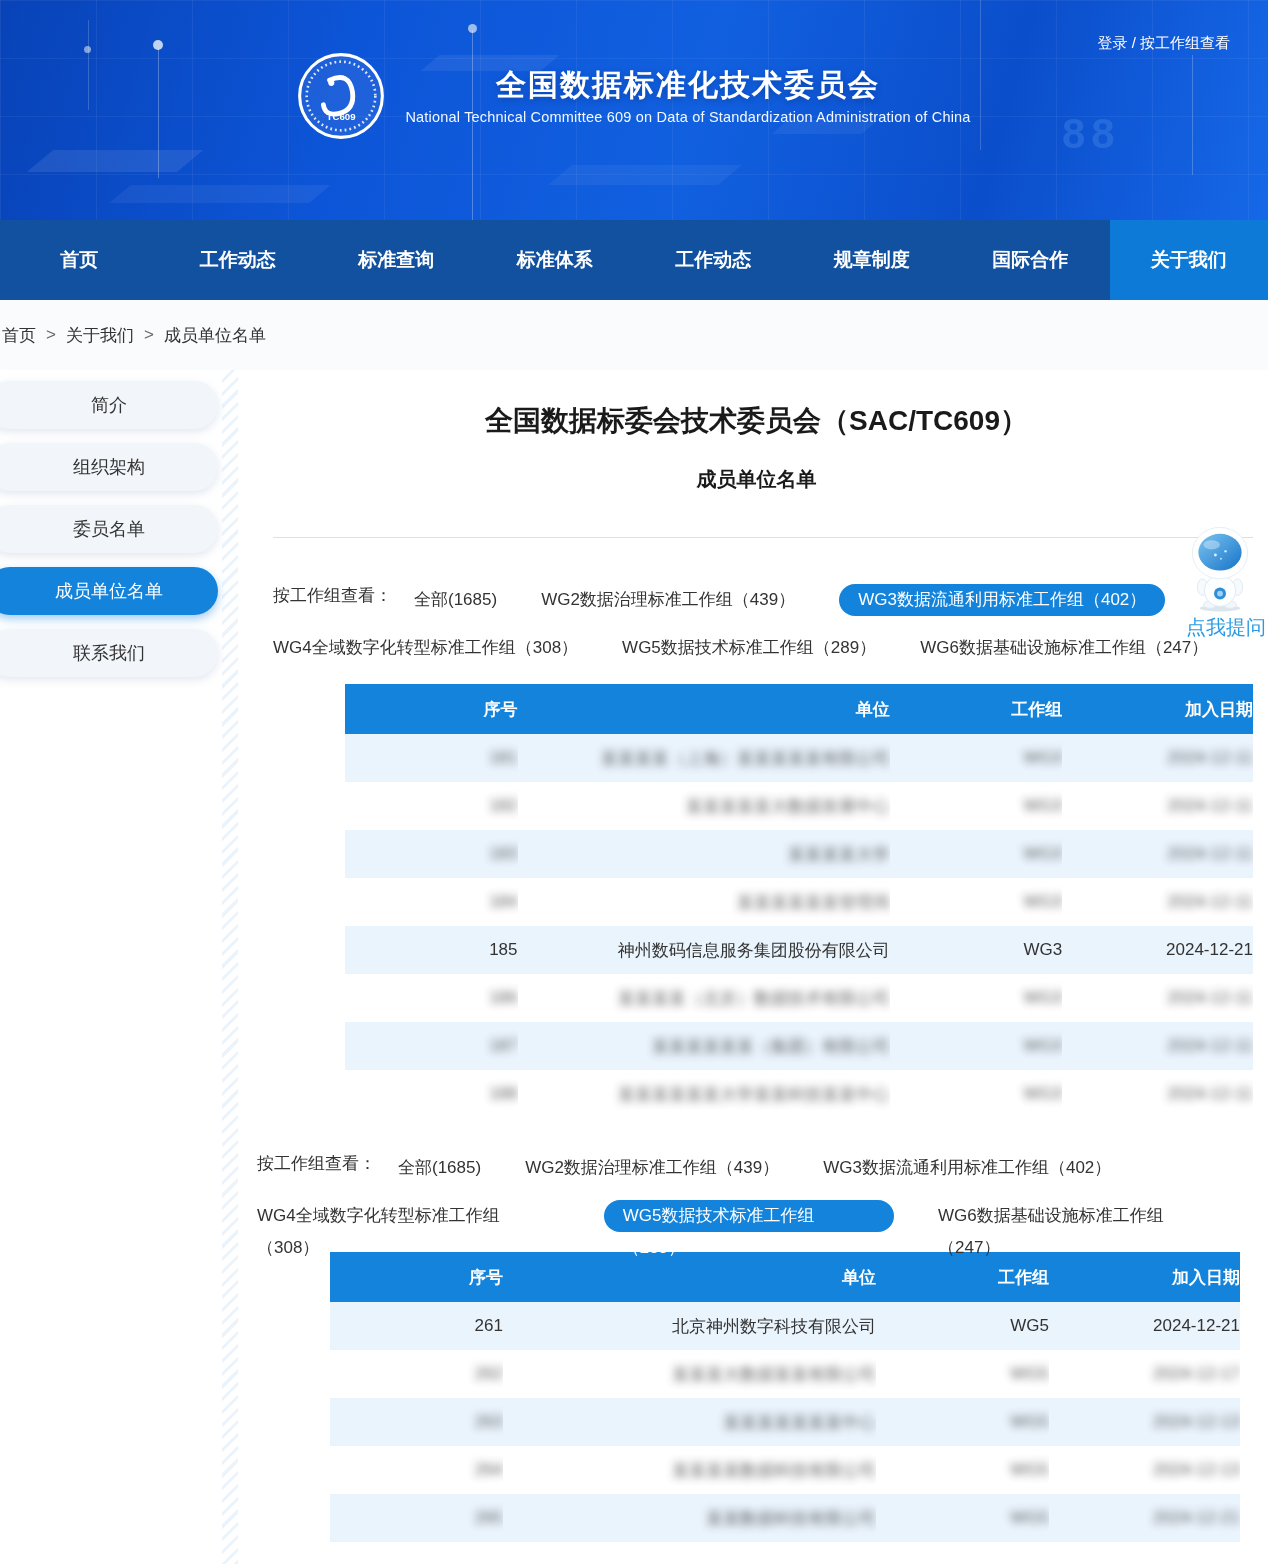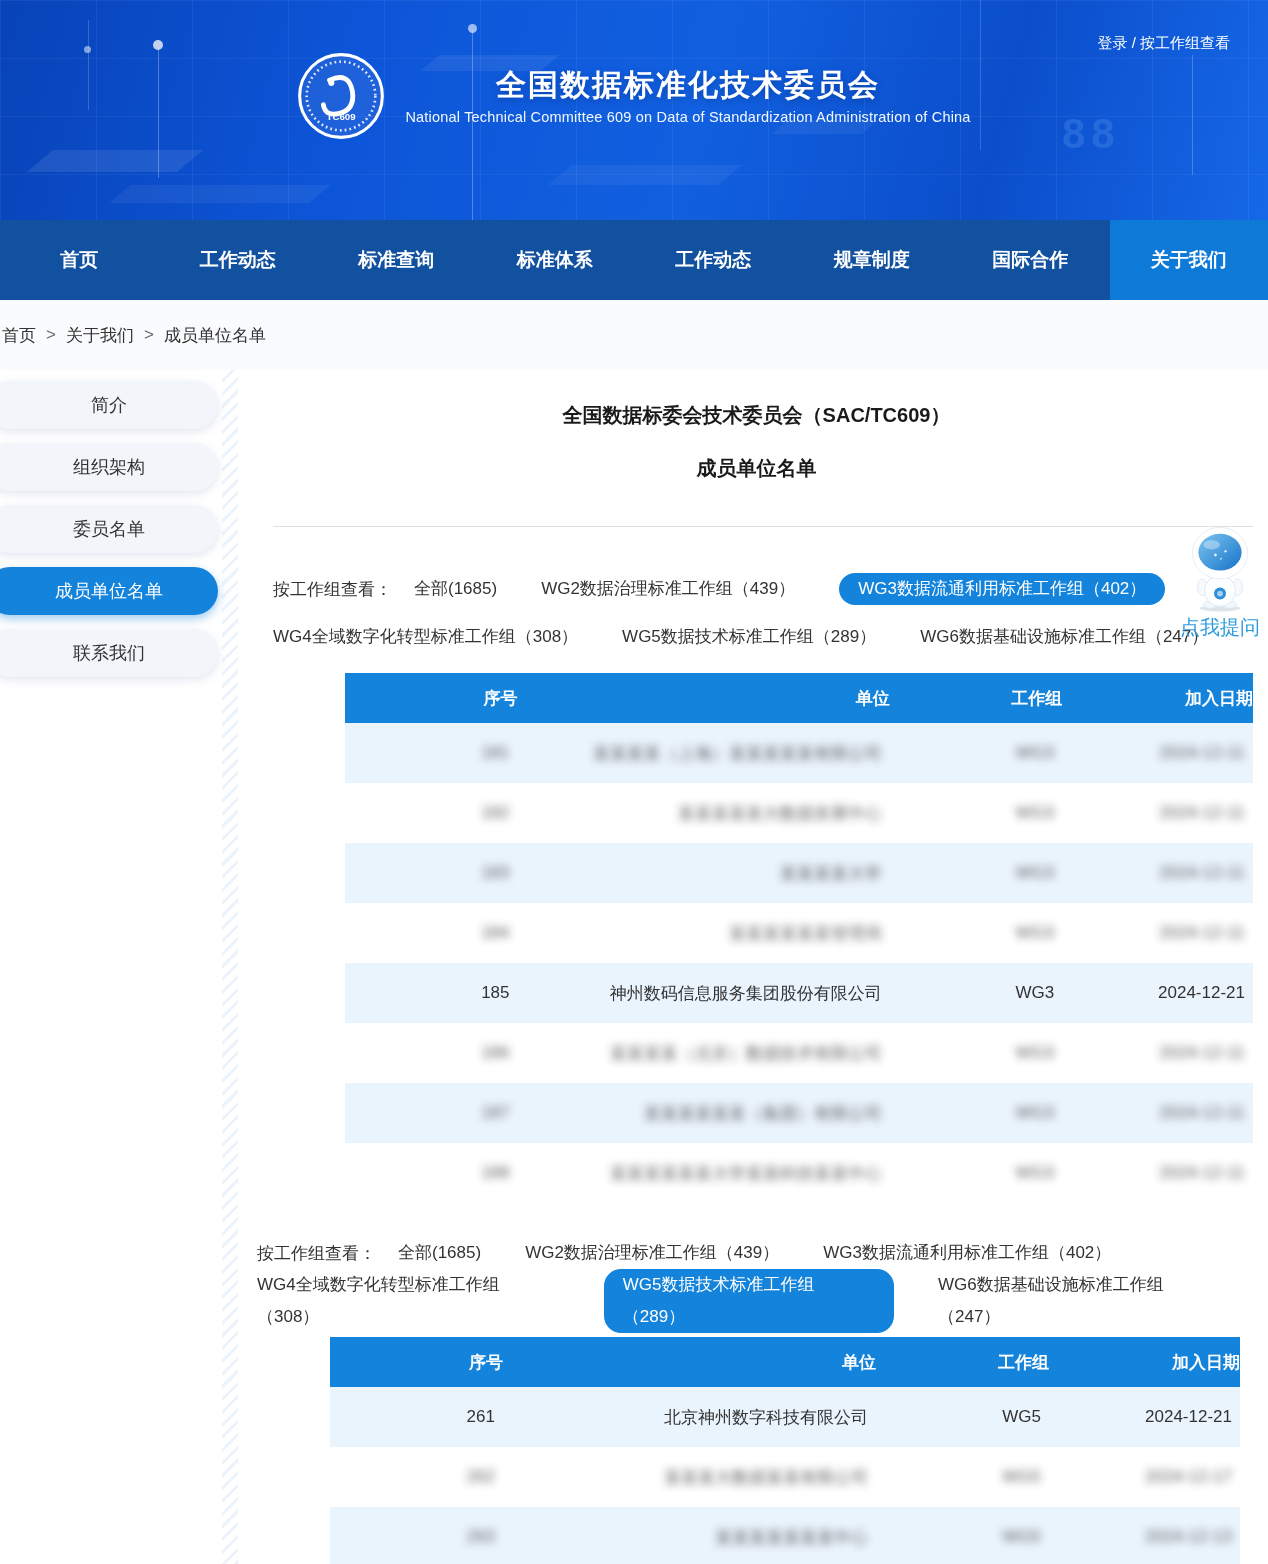--- a/index.html
+++ b/index.html
@@ -53,40 +53,40 @@
   .layout{position:relative;background:#fff;height:1194px}
   .deco-strip{position:absolute;left:222px;top:0;bottom:0;width:16px;
     background:repeating-linear-gradient(-45deg,rgba(130,185,235,.16) 0 3px,transparent 3px 9px)}
   .sidebar{position:absolute;left:0;top:11px;width:220px;z-index:2}
   .side-item{width:232px;margin-left:-14px;height:48px;margin-bottom:14px;border-radius:25px;background:#f2f5f9;
     box-shadow:0 3px 8px rgba(150,170,200,.28);display:flex;align-items:center;justify-content:center;
     font-size:18px;color:#333;cursor:pointer;padding-left:14px}
   .side-item.active{background:var(--accent);color:#fff;box-shadow:0 4px 10px rgba(20,130,220,.4)}
 
   .content{margin-left:245px;position:relative;height:100%}
-  .page-title{margin:0;padding-top:32px;text-align:center;font-size:20px;font-weight:bold;color:#1a1a1a}
+  .page-title{margin:0;padding-top:32px;text-align:center;font-size:28px;font-weight:bold;color:#1a1a1a}
   .page-subtitle{margin:26px 0 0 0;text-align:center;font-size:20px;font-weight:600;color:#1a1a1a}
   .divider{margin:44px 15px 0 28px;border:0;border-top:1px solid #e0e0e0}
 
-  .assistant{position:absolute;top:150px;right:2px;width:92px;text-align:center;cursor:pointer;z-index:5}
+  .assistant{position:absolute;top:150px;right:2px;width:92px;text-align:right;cursor:pointer;z-index:5}
   .assistant svg{width:74px;height:92px;display:block;margin:0 auto}
   .assistant-label{font-size:20px;color:var(--assistantText);margin-top:2px;white-space:nowrap}
 
   .filters{margin:46px 0 0 28px;font-size:17px;color:#333}
   .sec2 .filters{margin-left:12px;margin-top:34px}
-  .filter-row{display:flex;align-items:center;height:32px;margin-bottom:16px}
+  .filter-row{display:flex;height:32px;margin-bottom:16px}
   .filter-caption{margin-right:22px}
   .filter{margin-right:44px;cursor:pointer;color:#333;text-decoration:none;line-height:32px}
   .filter.active{background:var(--accent);color:#fff;padding:0 19px;border-radius:17px}
 
   .tbl{border-collapse:collapse;font-size:17px;color:#333;text-align:right;table-layout:fixed}
   .tbl-1{margin:20px 0 0 100px;width:908px}
   .tbl-2{margin:20px 0 0 85px;width:910px}
   .tbl th{background:var(--accent);color:#fff;height:50px;font-size:17px;font-weight:bold;padding:0}
-  .tbl td{height:60px;padding:8px;overflow:hidden;white-space:nowrap}
+  .tbl td{height:48px;padding:0;overflow:hidden;white-space:nowrap}
   .tbl tbody tr:nth-child(odd){background:var(--rowAlt)}
   .cv{display:inline-block}
   tr.blurred .cv{filter:blur(4px);opacity:.8}
   .w1{width:19%}.w2{width:41%}.w3{width:19%}.w4{width:21%}
 </style>
 </head>
 <body>
 
 <header class="banner">
   <div class="gridlines"></div>

